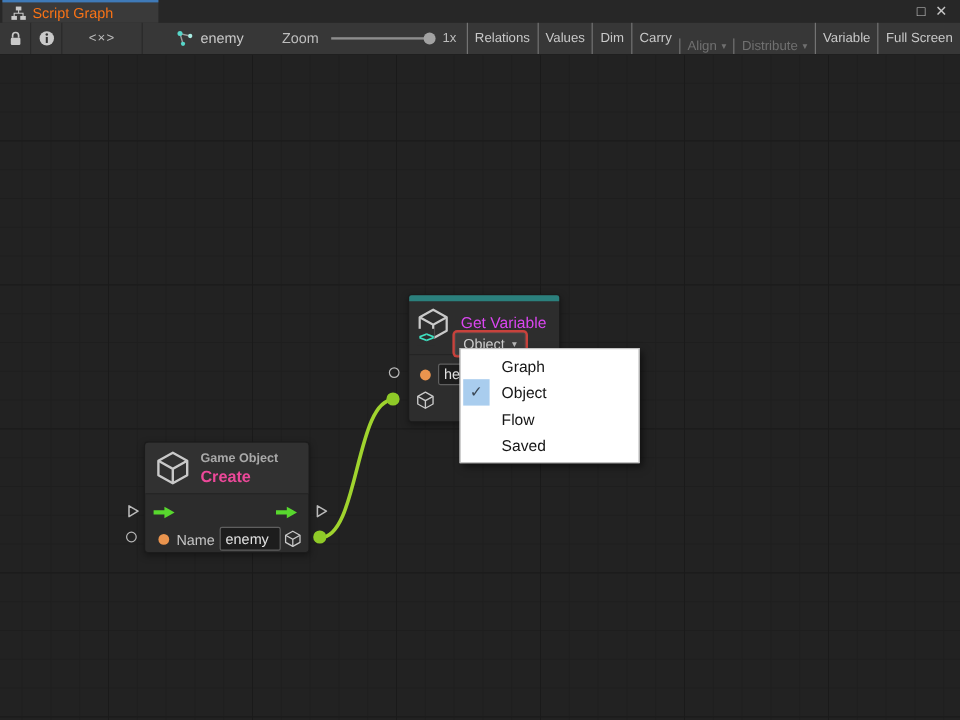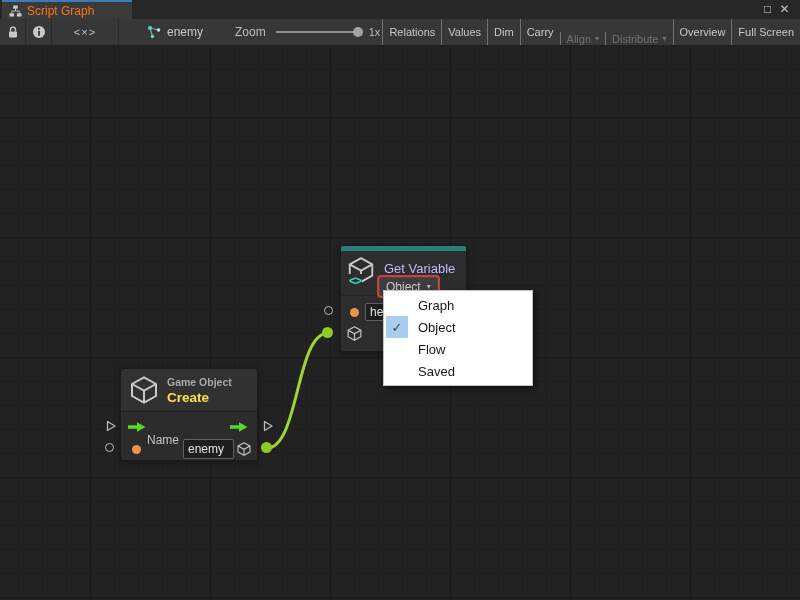--- a/index.html
+++ b/index.html
@@ -48,38 +48,38 @@
         box-shadow:0 2px 6px rgba(0,0,0,.35);box-sizing:border-box;}
   .field{background:#1d1d1d;border:1px solid #5f5f5f;border-radius:2px;color:#e2e2e2;font-size:12px;
          padding:0 4px;box-sizing:border-box;font-family:"Liberation Sans","DejaVu Sans",sans-serif;outline:none;}
 
   .gv{left:340px;top:199px;width:127px;height:107px;}
   .gv .strip{height:5px;background:#2b807d;border-radius:2px 2px 0 0;}
   .gv .head{position:relative;height:44px;border-bottom:1px solid #242424;}
   .gv .cube-lg{position:absolute;left:5px;top:4px;}
   .gv .mint{position:absolute;left:7px;top:23px;color:#3fe0c0;font-weight:bold;font-size:12px;
             letter-spacing:-1px;background:#2d2d2d;padding:0 1px;}
-  .gv .title{position:absolute;left:43px;top:10px;font-size:13px;color:#c4b5fd;}
+  .gv .title{position:absolute;left:43px;top:10px;font-size:13px;color:#d946ef;}
   .kindbtn{position:absolute;left:38px;top:26px;height:17px;padding:0 6px;background:#3d3d3d;border:1px solid #484848;
            border-radius:2px;box-shadow:0 0 0 2px #c8423c;display:flex;align-items:center;gap:6px;
            color:#cfcfcf;font-size:12px;}
   .kindbtn .caret{margin-left:0;color:#b5b5b5;}
   .gv .odot{position:absolute;left:9px;top:62px;width:9px;height:9px;border-radius:50%;background:#ea944e;}
   .gv .vfield{position:absolute;left:24px;top:57px;width:46px;height:18px;}
   .gv .cube-sm{position:absolute;left:5px;top:79px;}
 
   .create{left:120px;top:322px;width:138px;height:93px;background:#2c2c2c;}
   .create .head{position:relative;height:42px;background:#313131;border-bottom:1px solid #212121;border-radius:3px 3px 0 0;font-weight:bold;}
   .create .cube-lg{position:absolute;left:7px;top:5px;}
   .cat{position:absolute;left:46px;top:7px;font-size:10.5px;color:#a9a9a9;}
-  .ctitle{position:absolute;left:46px;top:21px;font-size:13.5px;color:#fde047;}
+  .ctitle{position:absolute;left:46px;top:21px;font-size:13.5px;color:#ec4899;}
   .arrow-l{position:absolute;left:6px;top:52px;}
   .arrow-r{position:absolute;right:8px;top:52px;}
   .create .odot{position:absolute;left:11px;top:76px;width:9px;height:9px;border-radius:50%;background:#ea944e;}
-  .nlabel{position:absolute;left:26px;top:64px;font-size:12px;color:#c4c4c4;text-align:center;}
+  .nlabel{position:absolute;left:26px;top:74px;font-size:12px;color:#c4c4c4;text-align:center;}
   .create .vfield{position:absolute;left:62px;top:70px;width:51px;height:20px;}
   .create .cube-xs{position:absolute;right:5px;top:72px;}
 
   
   .tri{position:absolute;width:12px;height:12px;}
   .circ{position:absolute;width:9px;height:9px;border:1px solid #b9b9b9;border-radius:50%;box-sizing:border-box;}
   .gdot{position:absolute;width:11px;height:11px;border-radius:50%;background:#8fca28;}
 
   
   .menu{position:absolute;left:383px;top:244px;width:150px;background:#ffffff;border:1px solid #c2c2c2;
@@ -186,21 +186,21 @@
         </div>
       <div class="tbtn disabled">
         <span>Align</span>
           <span class="caret">▾</span>
       </div>
       <div class="tbtn disabled">
         <span>Distribute</span>
           <span class="caret">▾</span>
       </div>
       <div class="tbtn">
-          <span>Overview</span>
+          <span>Variable</span>
         </div>
       <div class="tbtn">
           <span>Full Screen</span>
         </div>
     </div>
   </div>
 
   <div class="canvas">
 
     <svg class="wire" width="800" height="554">

